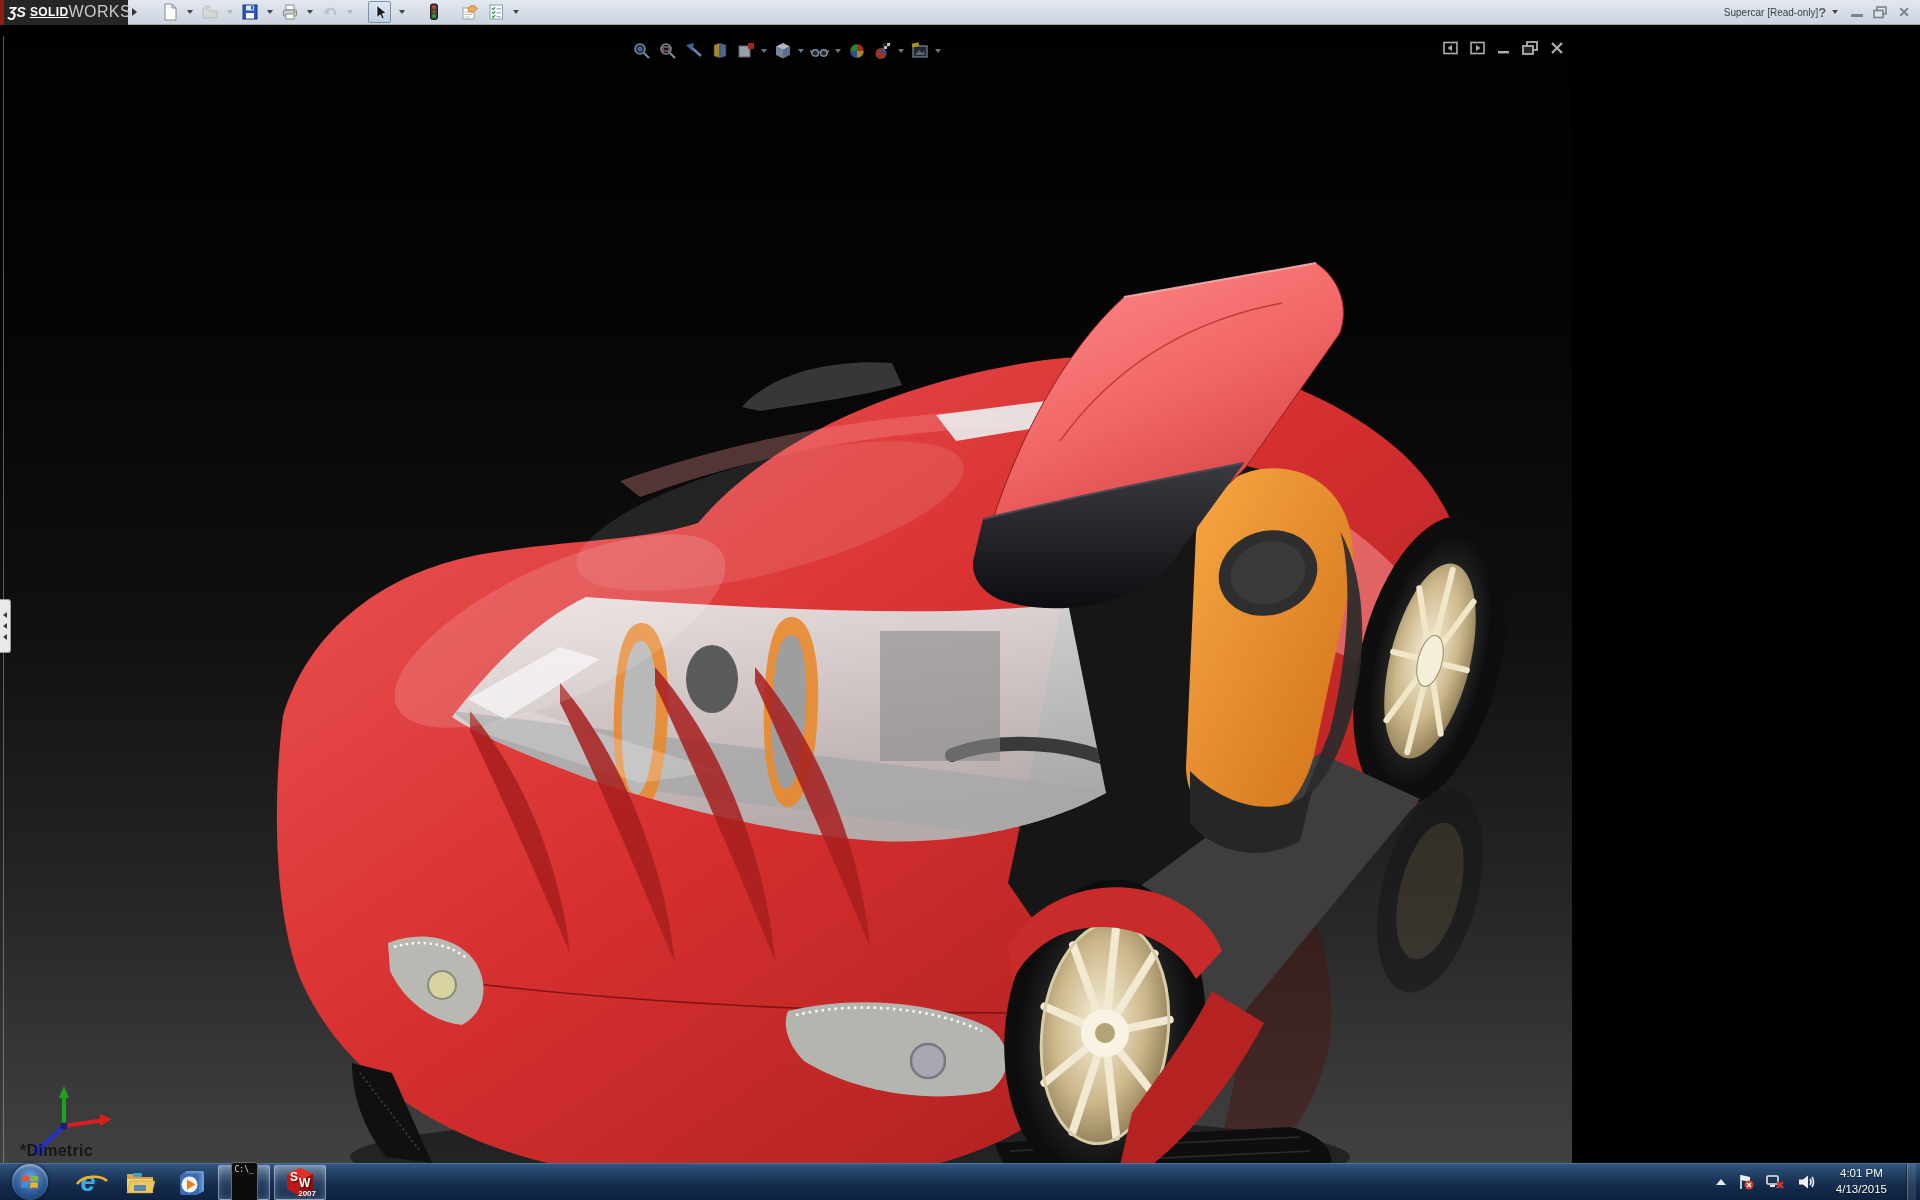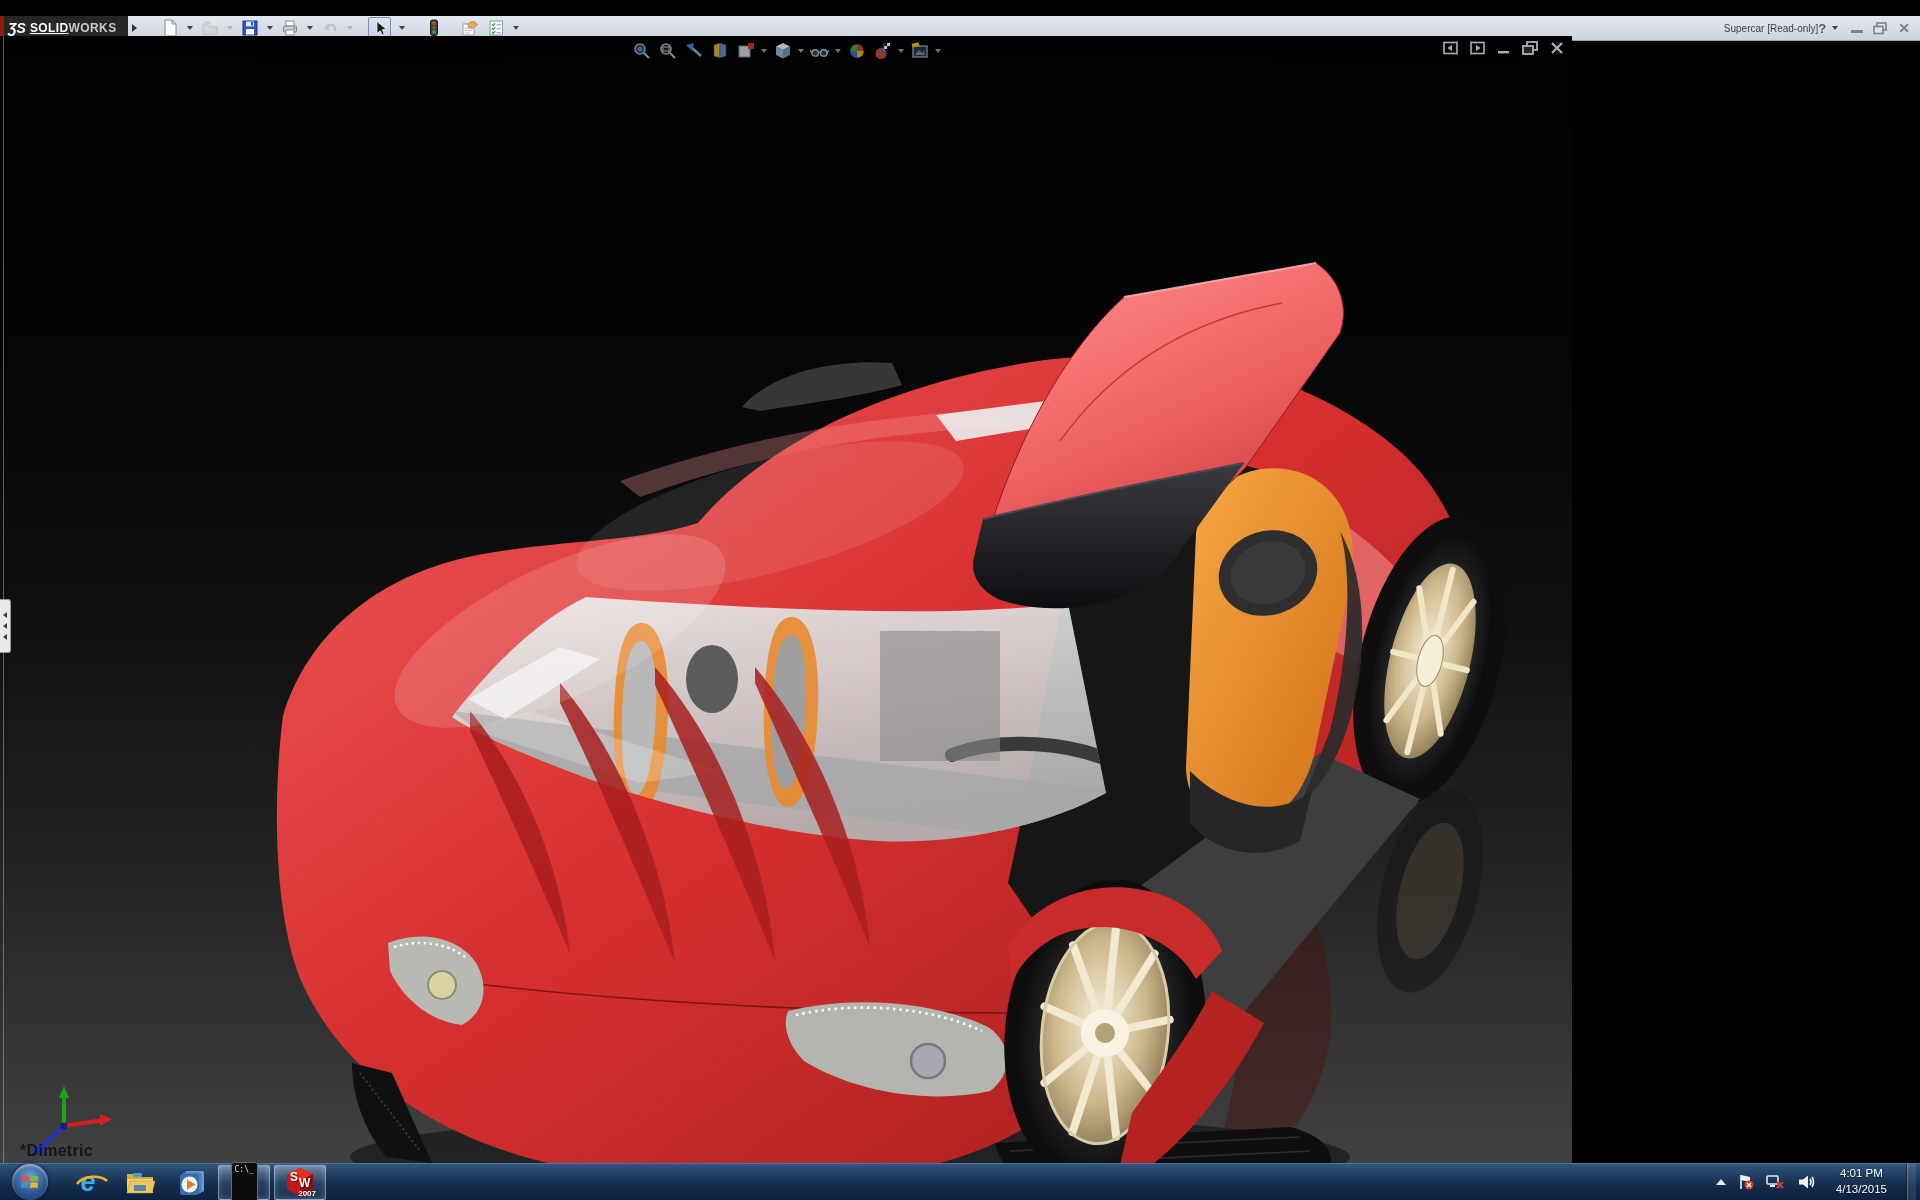--- a/index.html
+++ b/index.html
@@ -1,28 +1,28 @@
 <!DOCTYPE html>
 <html><head>
 <meta charset="utf-8">
 <style>
   * { margin:0; padding:0; box-sizing:border-box; }
   html,body { width:1920px; height:1200px; overflow:hidden; background:#000;
     font-family:"Liberation Sans", sans-serif; }
 
   
-  .titlebar { position:absolute; left:0; top:16px; width:1920px; height:25px;
+  .titlebar { position:absolute; left:0; top:0; width:1920px; height:25px;
     background:linear-gradient(#e3e8f0,#ccd4e0); border-bottom:1px solid #98a0ac;
     display:flex; align-items:center; }
   .logo { height:25px; width:128px; background:#262626; display:flex; align-items:center;
     padding-left:8px; position:relative; flex:0 0 auto; }
   .logo .redstrip { position:absolute; left:0; top:0; width:4px; height:25px; background:#8e1d14; }
   .logo .mark { color:#fff; font-style:italic; font-weight:bold; font-size:14px; margin-right:4px; }
   .logo .solid { color:#fff; font-weight:bold; font-size:12px; letter-spacing:.4px;text-decoration:underline; }
-  .logo .works { color:#c9c9c9; font-weight:bold; font-size:12px; letter-spacing:.4px; }
+  .logo .works { color:#c9c9c9; font-weight:normal; font-size:16px; letter-spacing:.4px; }
   .flyout { width:12px; height:25px; display:flex; align-items:center; justify-content:center; }
   .tri-r { width:0; height:0; border-left:5px solid #333; border-top:4px solid transparent; border-bottom:4px solid transparent; }
 
   .main-toolbar { display:flex; align-items:center; margin-left:18px; gap:2px; }
   .tbtn { height:22px; display:flex; align-items:center; padding:0 2px; border:1px solid transparent; border-radius:2px; }
   .tbtn.pressed { background:linear-gradient(#dde6f2,#c2cfe2); border:1px solid #7e8ea6; }
   .tbtn svg { display:block; }
   .caret { width:0; height:0; border-top:4px solid #444; border-left:3.5px solid transparent; border-right:3.5px solid transparent; margin:0 3px; }
   .caret.dis { border-top-color:#aeb2b8; }
   .dis-ic { opacity:.45; }

